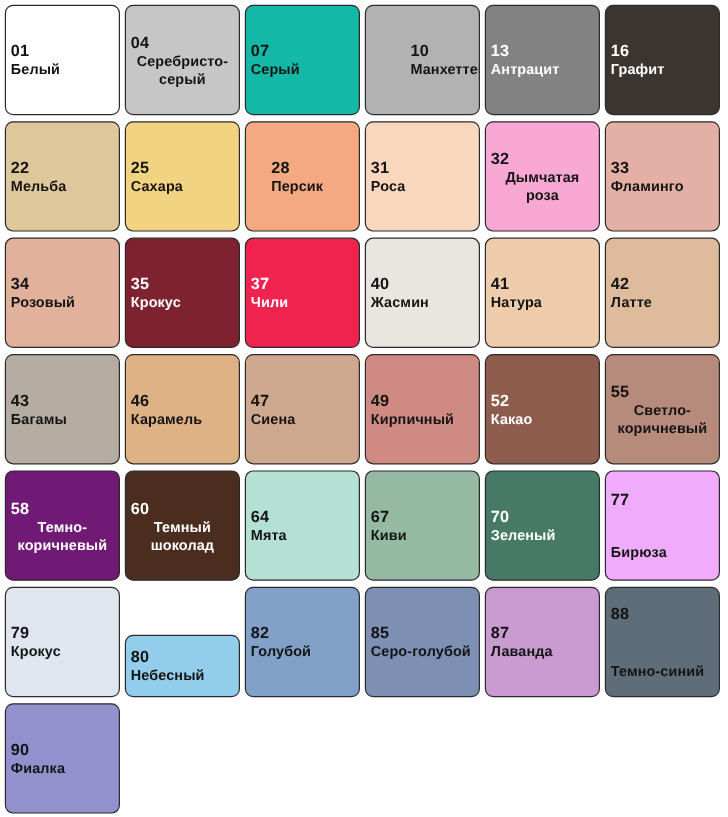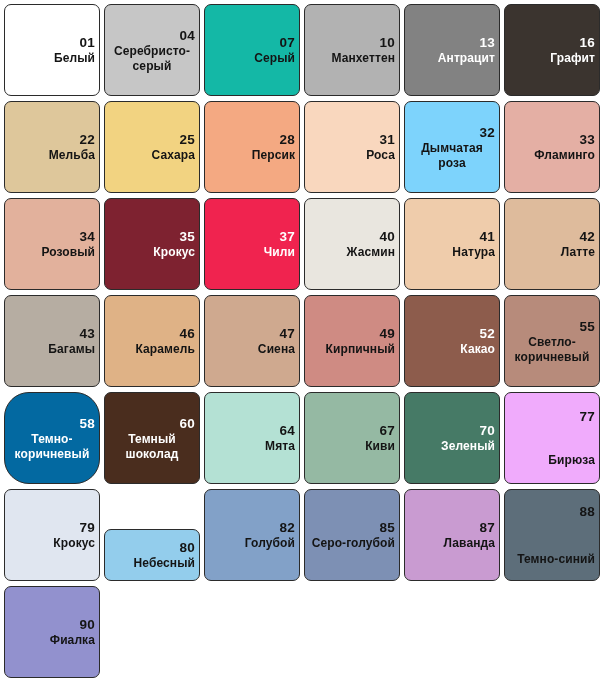--- a/index.html
+++ b/index.html
@@ -22,21 +22,21 @@
     padding: 4px 0 0 4px;
     box-sizing: border-box;
   }
   .swatch {
     position: relative;
     border: 1px solid #2b2b2b;
     border-radius: 7px;
     box-sizing: border-box;
     display: flex;
     flex-direction: column;
-    align-items: flex-end;
+    align-items: flex-start;
     justify-content: center;
     text-align: center;
     padding: 2px 4px;
     overflow: hidden;
   }
   .swatch-code {
     font-size: 13.5px;
     font-weight: bold;
     line-height: 17px;
     letter-spacing: 0.2px;
@@ -90,21 +90,21 @@
       <div class="swatch-name dark-text">Сахара</div>
     </div>
     <div class="swatch" style="background: rgb(244, 169, 130); border-color: rgb(43, 43, 43); padding-left: 21px;">
       <div class="swatch-code dark-text">28</div>
       <div class="swatch-name dark-text">Персик</div>
     </div>
     <div class="swatch" style="background: rgb(249, 215, 190); border-color: rgb(43, 43, 43);">
       <div class="swatch-code dark-text">31</div>
       <div class="swatch-name dark-text">Роса</div>
     </div>
-    <div class="swatch" style="background: #7dd3fc; border-color: rgb(43, 43, 43);">
+    <div class="swatch" style="background: #f9a8d4; border-color: rgb(43, 43, 43);">
       <div class="swatch-code dark-text">32</div>
       <div class="swatch-name dark-text">Дымчатая роза</div>
     </div>
     <div class="swatch" style="background: rgb(228, 175, 164); border-color: rgb(43, 43, 43);">
       <div class="swatch-code dark-text">33</div>
       <div class="swatch-name dark-text">Фламинго</div>
     </div>
     <div class="swatch" style="background: rgb(226, 177, 156); border-color: rgb(43, 43, 43);">
       <div class="swatch-code dark-text">34</div>
       <div class="swatch-name dark-text">Розовый</div>
@@ -146,21 +146,21 @@
       <div class="swatch-name dark-text">Кирпичный</div>
     </div>
     <div class="swatch" style="background: rgb(141, 92, 76); border-color: rgb(43, 43, 43);">
       <div class="swatch-code light-text">52</div>
       <div class="swatch-name light-text">Какао</div>
     </div>
     <div class="swatch" style="background: rgb(183, 139, 123); border-color: rgb(43, 43, 43);">
       <div class="swatch-code dark-text">55</div>
       <div class="swatch-name dark-text">Светло-коричневый</div>
     </div>
-    <div class="swatch" style="background: #0369a1; border-color: rgb(43, 43, 43); border-radius: 25px;">
+    <div class="swatch" style="background: #701a75; border-color: rgb(43, 43, 43);">
       <div class="swatch-code light-text">58</div>
       <div class="swatch-name light-text">Темно-коричневый</div>
     </div>
     <div class="swatch" style="background: rgb(74, 45, 30); border-color: rgb(43, 43, 43);">
       <div class="swatch-code light-text">60</div>
       <div class="swatch-name light-text">Темный шоколад</div>
     </div>
     <div class="swatch" style="background: rgb(180, 225, 212); border-color: rgb(43, 43, 43);">
       <div class="swatch-code dark-text">64</div>
       <div class="swatch-name dark-text">Мята</div>

